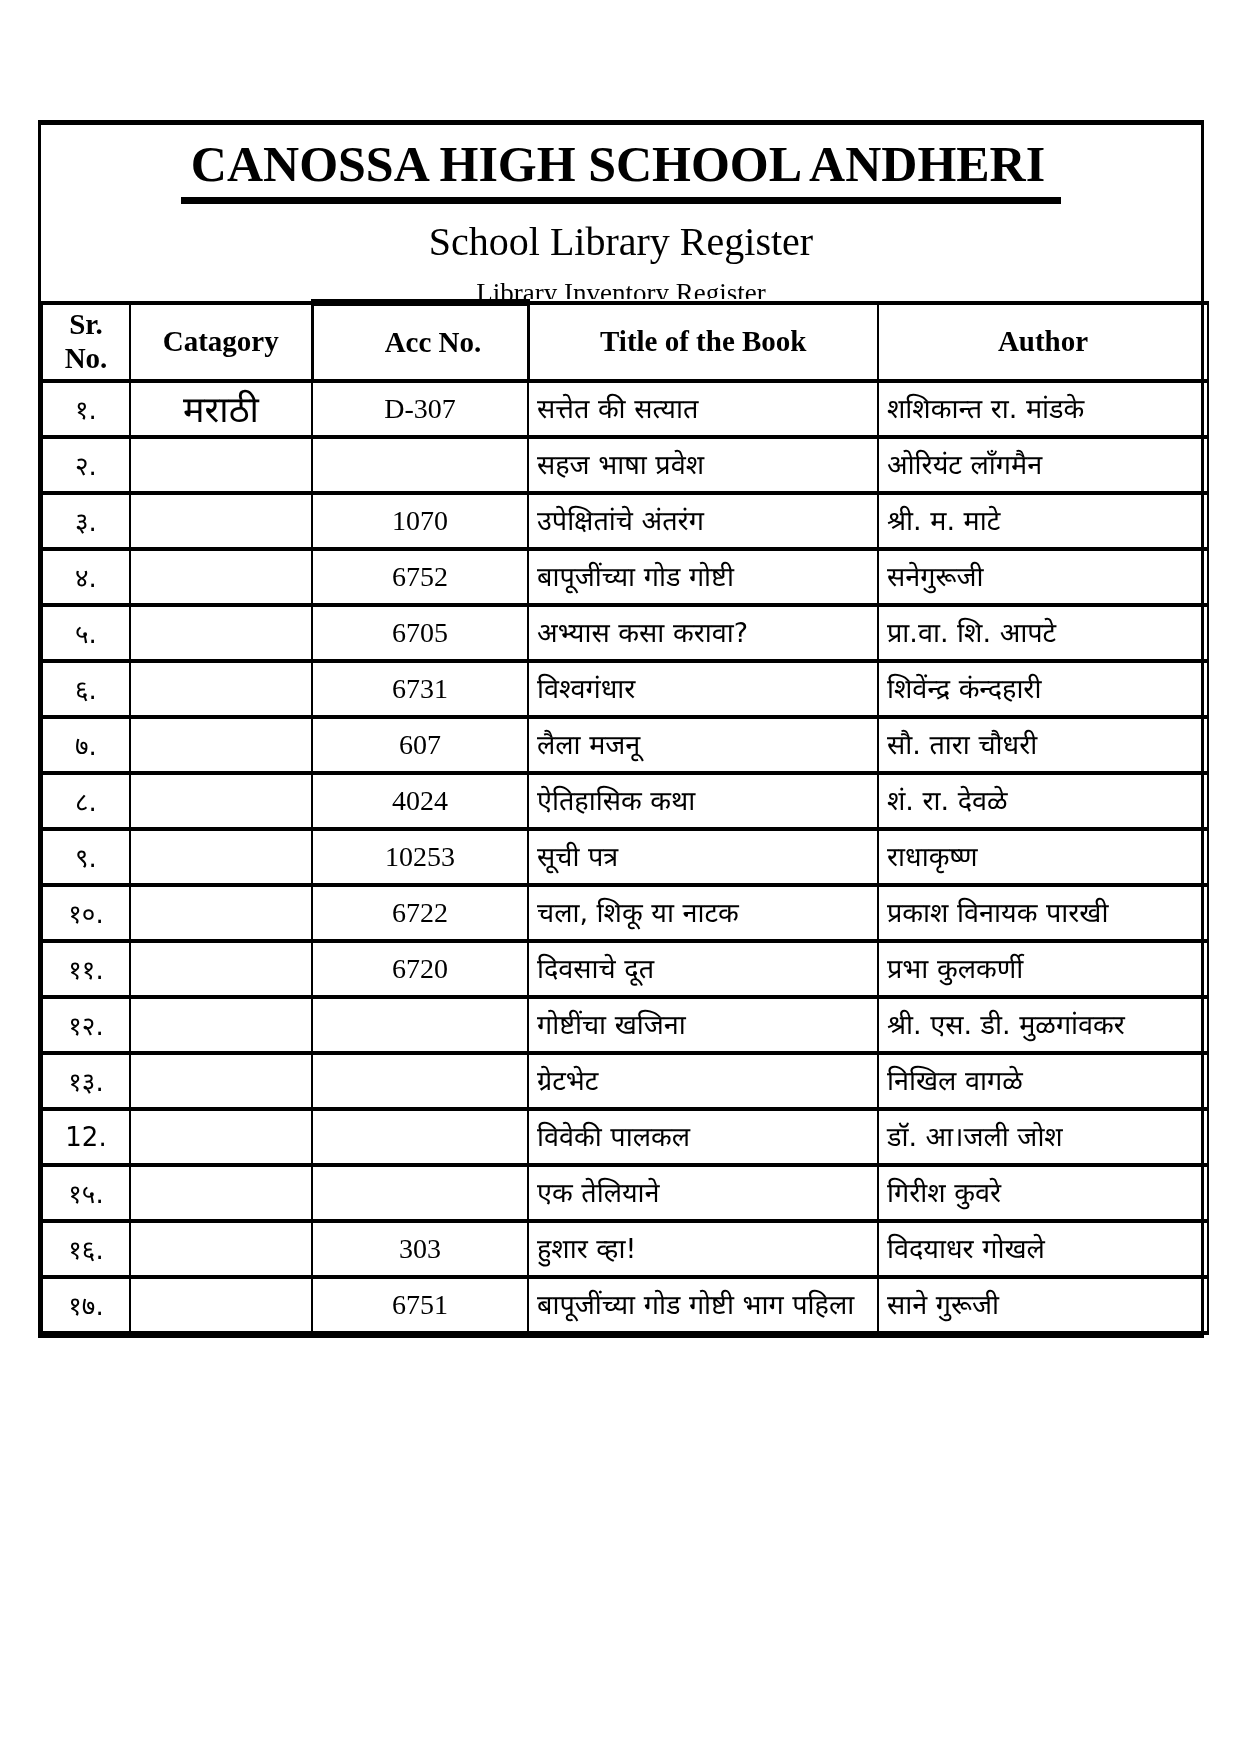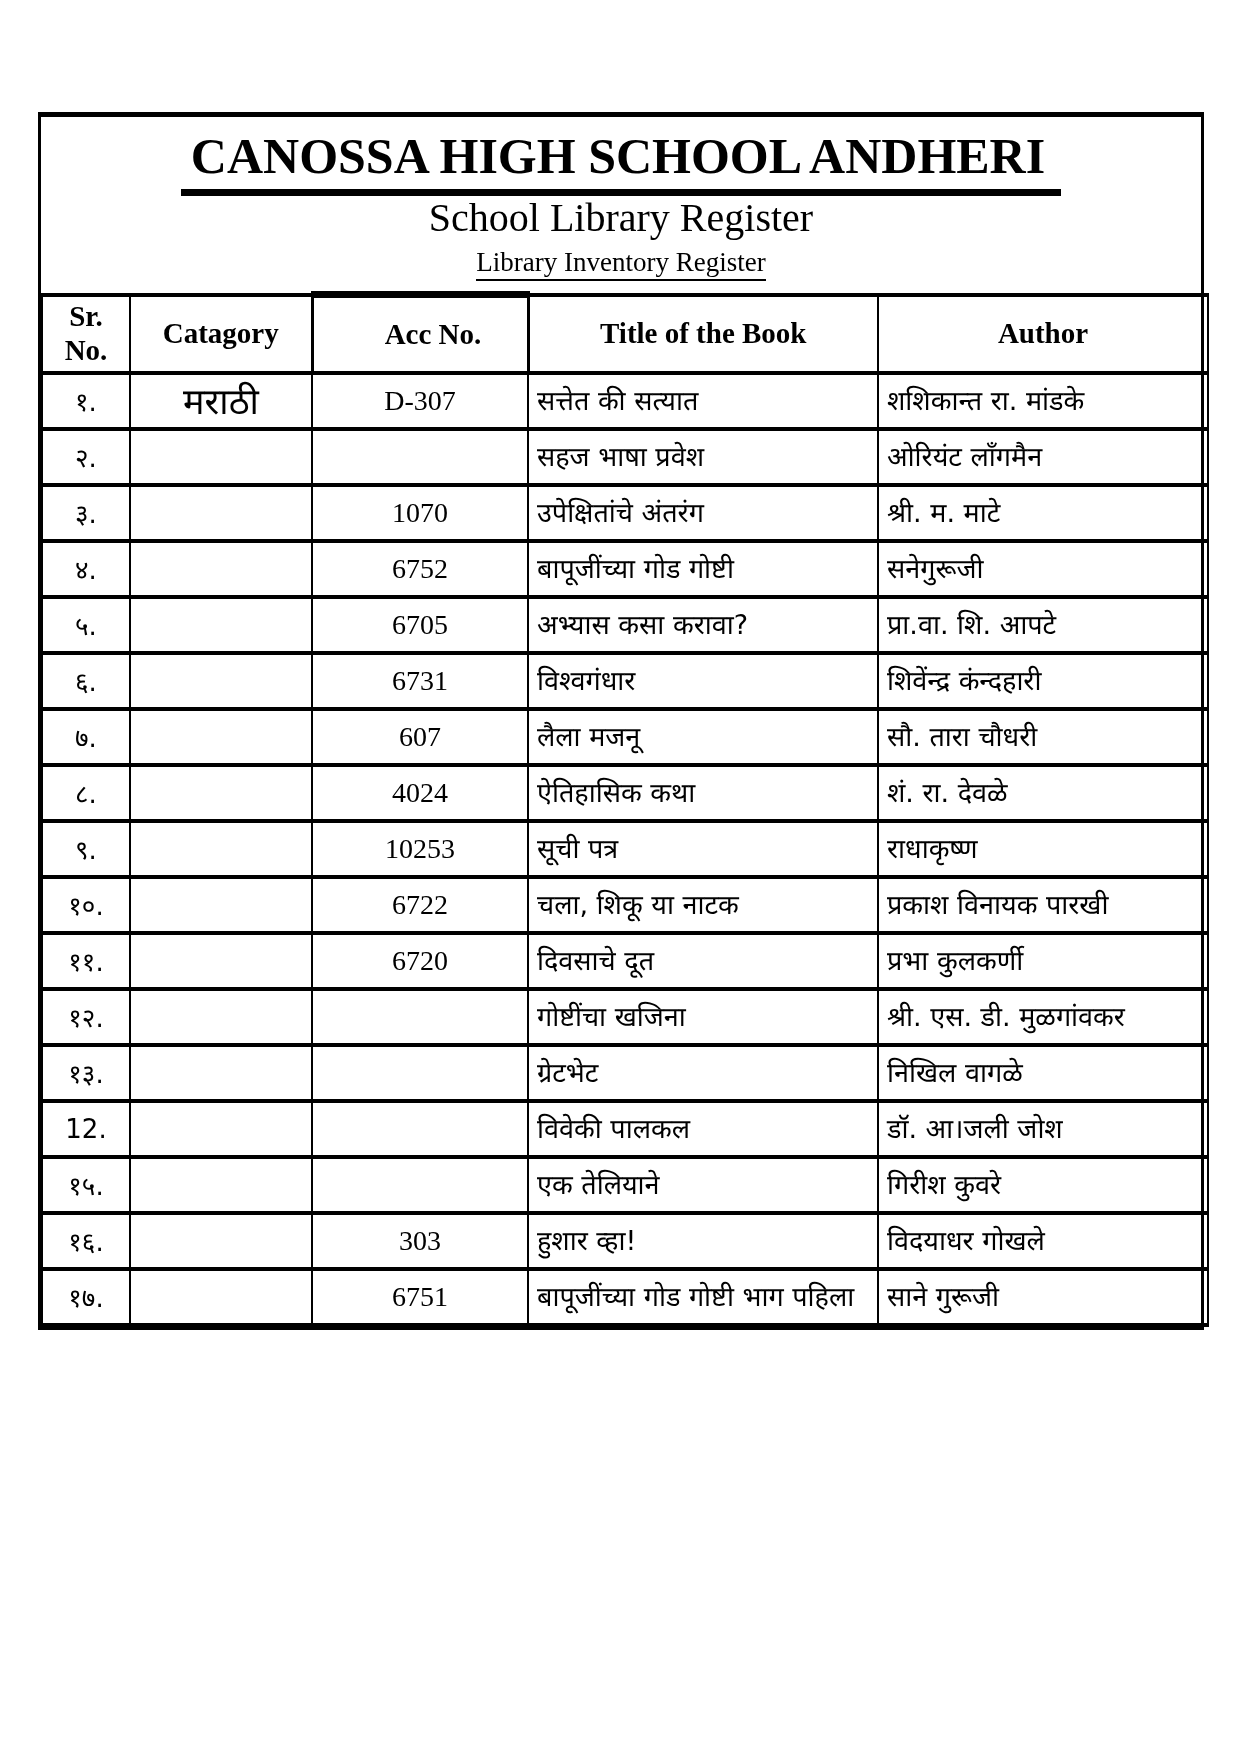--- a/index.html
+++ b/index.html
@@ -4,21 +4,21 @@
 <style>
   html,body{margin:0;padding:0;}
   body{
     width:1240px;height:1754px;
     background:#ffffff;color:#000000;
     position:relative;
     font-family:"Liberation Serif", serif;
   }
   .sheet{
     position:absolute;
-    left:38px; top:112px;
+    left:38px; top:120px;
     width:1166px;
     border:3px solid #000;
     border-top-width:5px;
     box-sizing:border-box;
     background:#fff;
   }
   .title-block{
     height:174px;
     text-align:center;
     overflow:hidden;
@@ -31,26 +31,26 @@
   }
   .school-name .ul{
     display:inline-block;
     border-bottom:7px solid #000;
     padding:0 16px 6px 10px;
     line-height:1.05;
   }
   .doc-title{
     font-size:40px;
     font-weight:normal;
-    margin-top:0;
+    margin-top:16px;
     line-height:1.1;
   }
   .doc-subtitle{
     font-size:27px;
-    margin-top:7px;
+    margin-top:14px;
   }
   .doc-subtitle .ul{
     display:inline-block;
     border-bottom:2px solid #000;
     padding-bottom:1px;
   }
   table.register{
     width:100%;
     border-collapse:collapse;
     table-layout:fixed;

